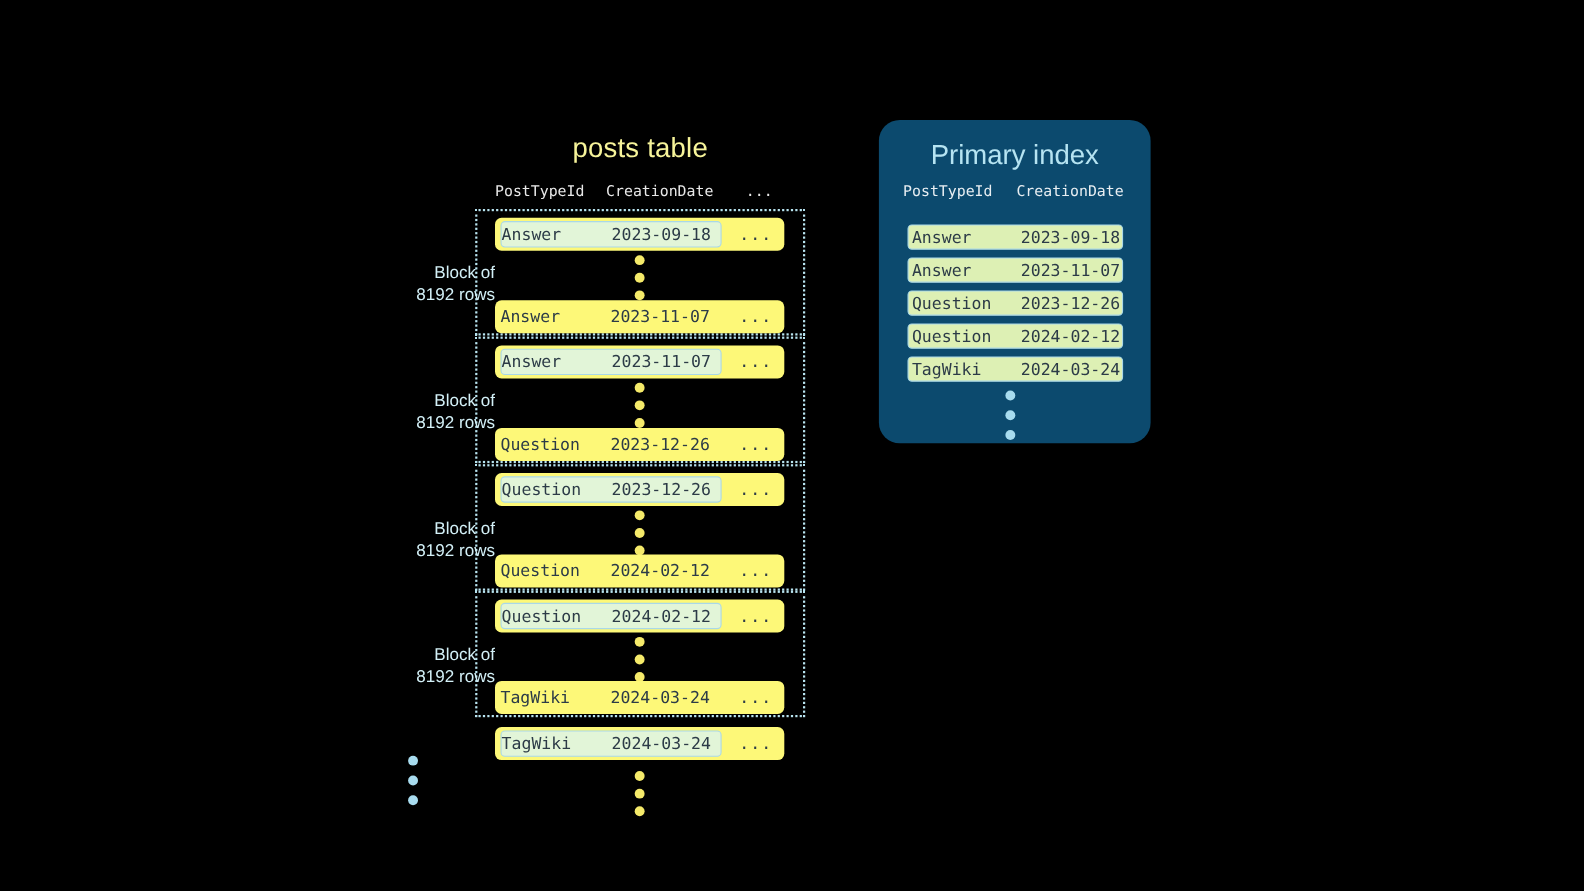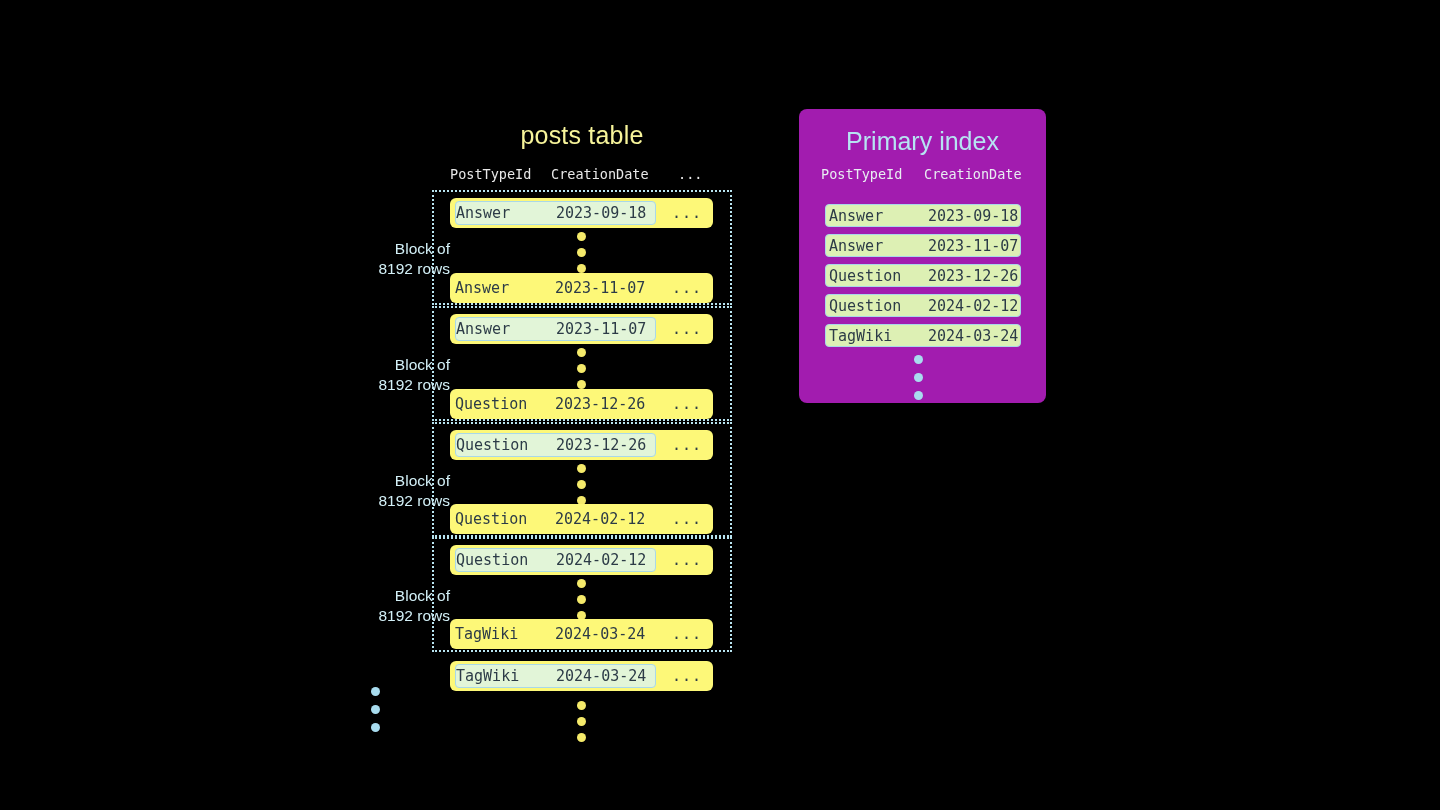--- a/index.html
+++ b/index.html
@@ -155,22 +155,22 @@
     font-family: "Liberation Sans", sans-serif;
   }
 
   
   .index-panel {
     position: absolute;
     left: 799px;
     top: 109px;
     width: 247px;
     height: 294px;
-    background: #a21caf;
-    border-radius: 8px;
+    background: #0c4a6e;
+    border-radius: 19px;
   }
   .index-title {
     position: absolute;
     left: 0;
     top: 18px;
     width: 247px;
     text-align: center;
     color: #b6e4f2;
     font-size: 25px;
     font-family: "Liberation Sans", sans-serif;

